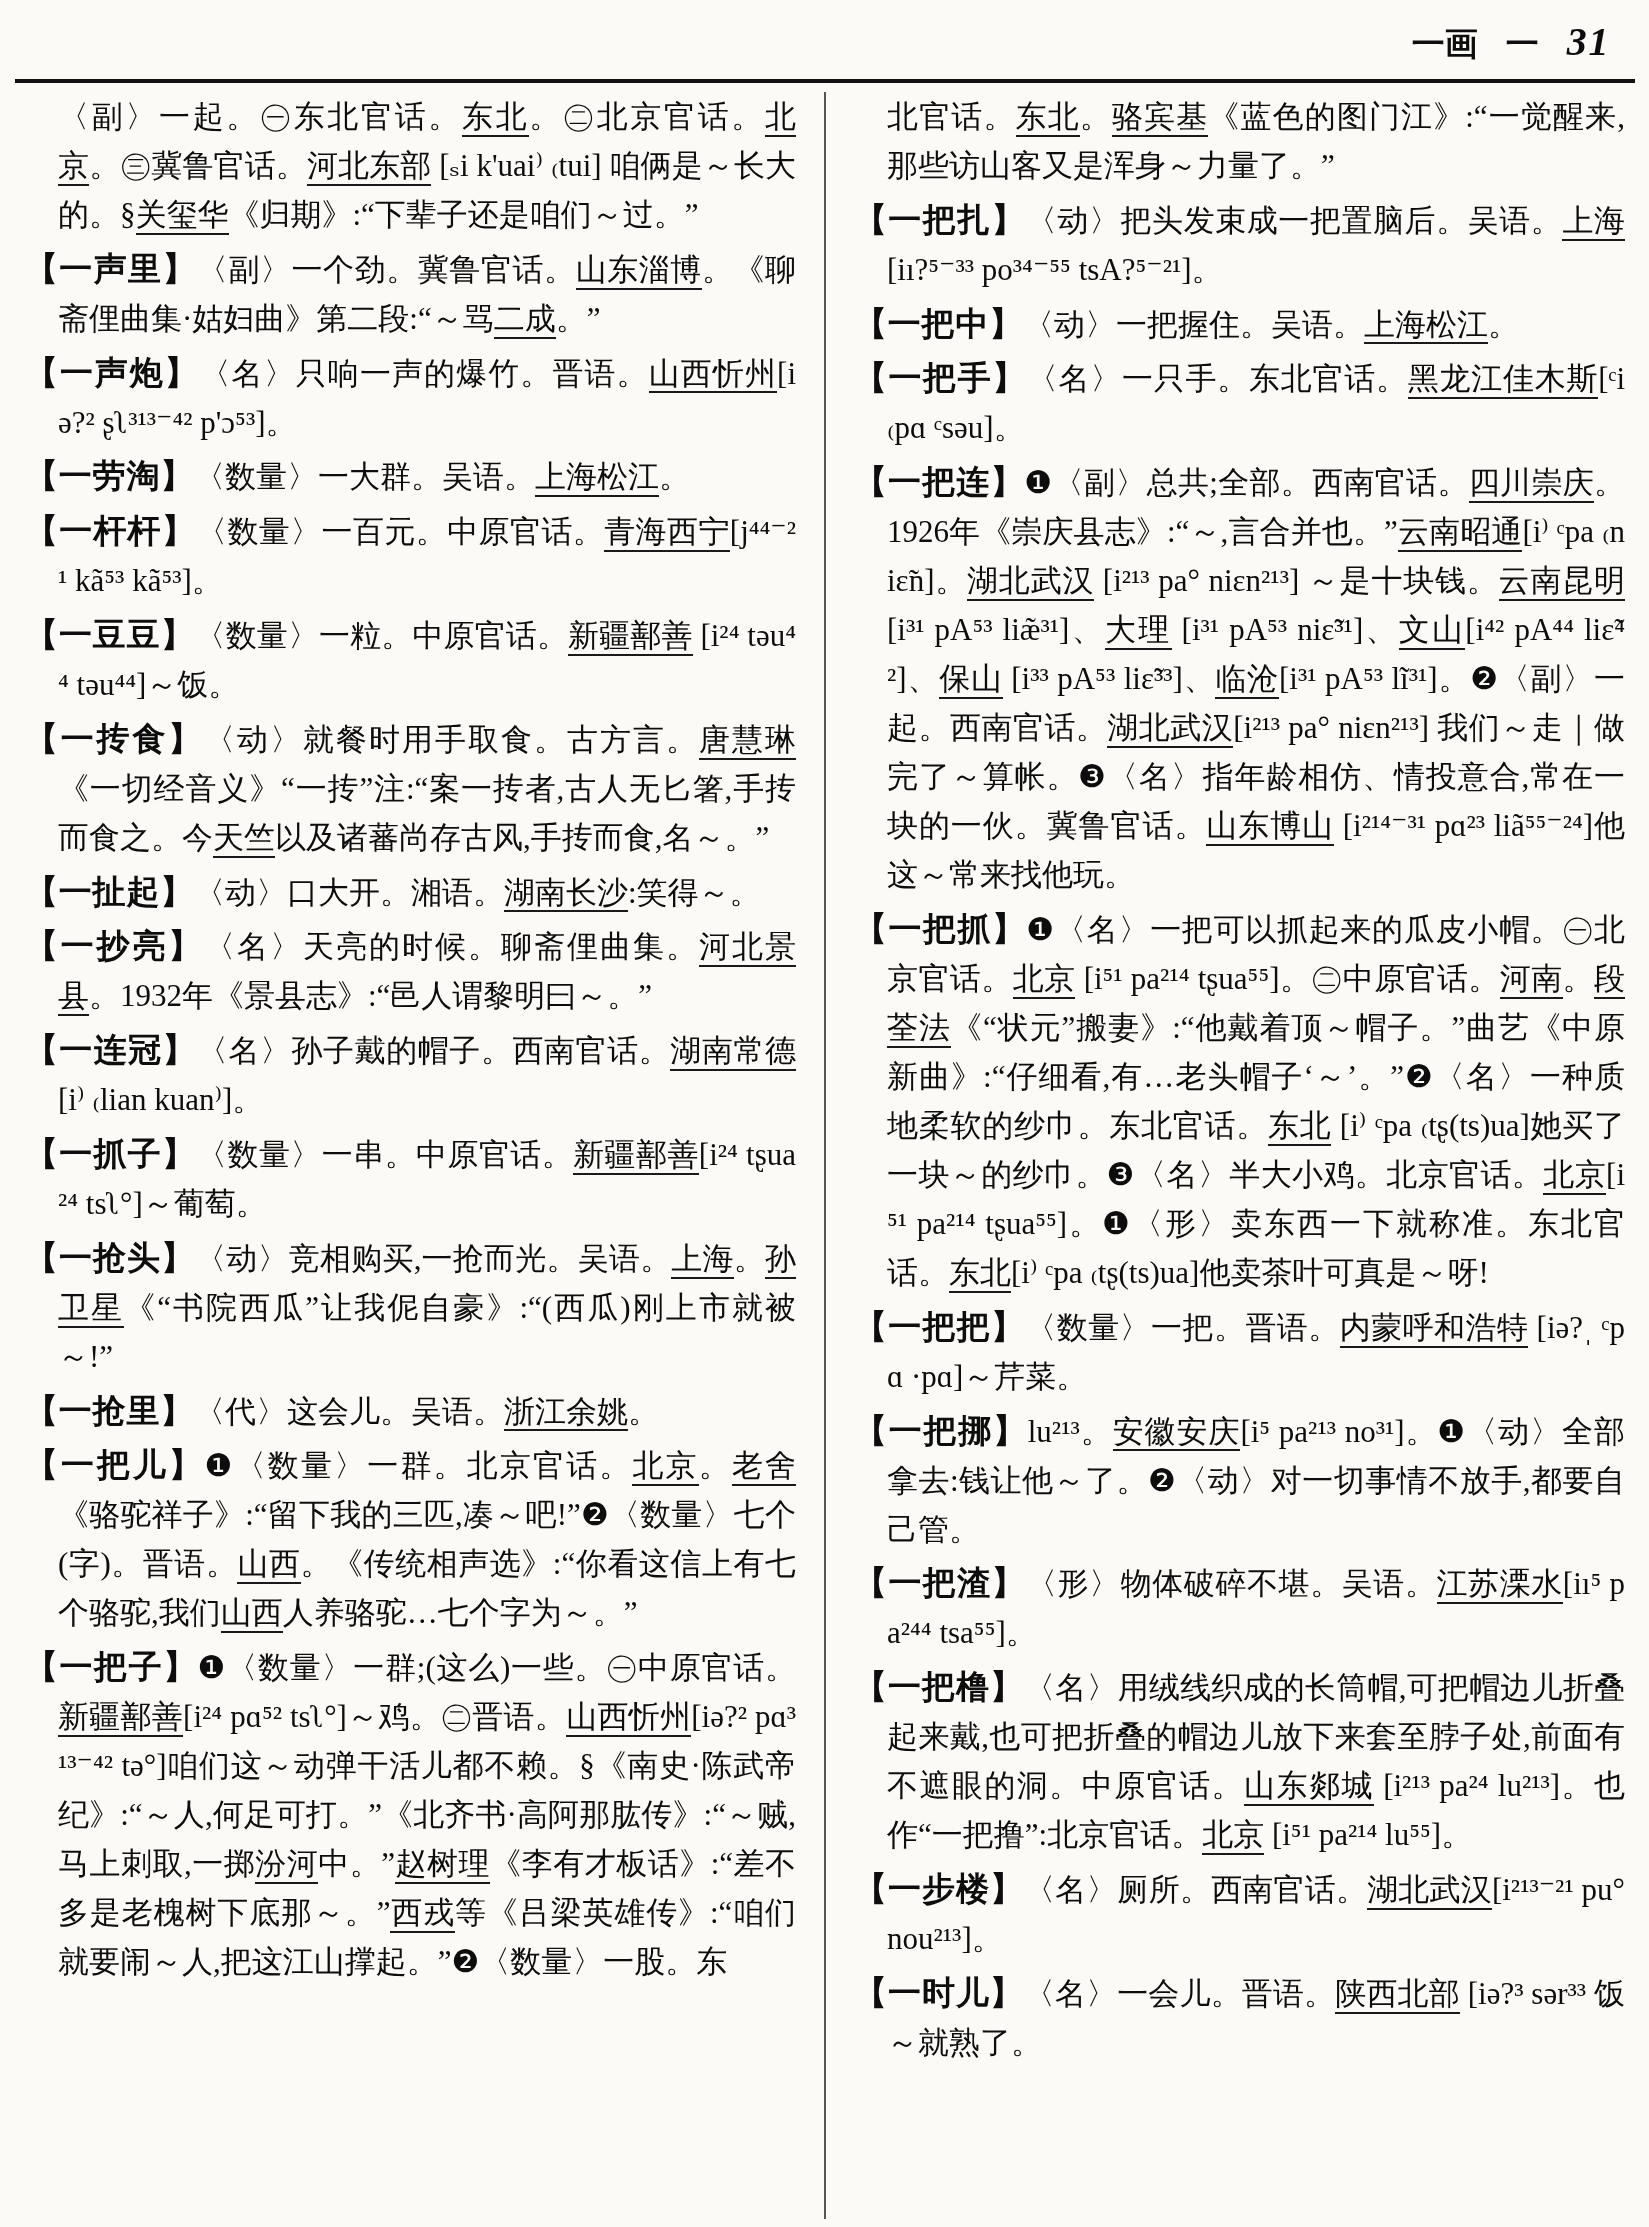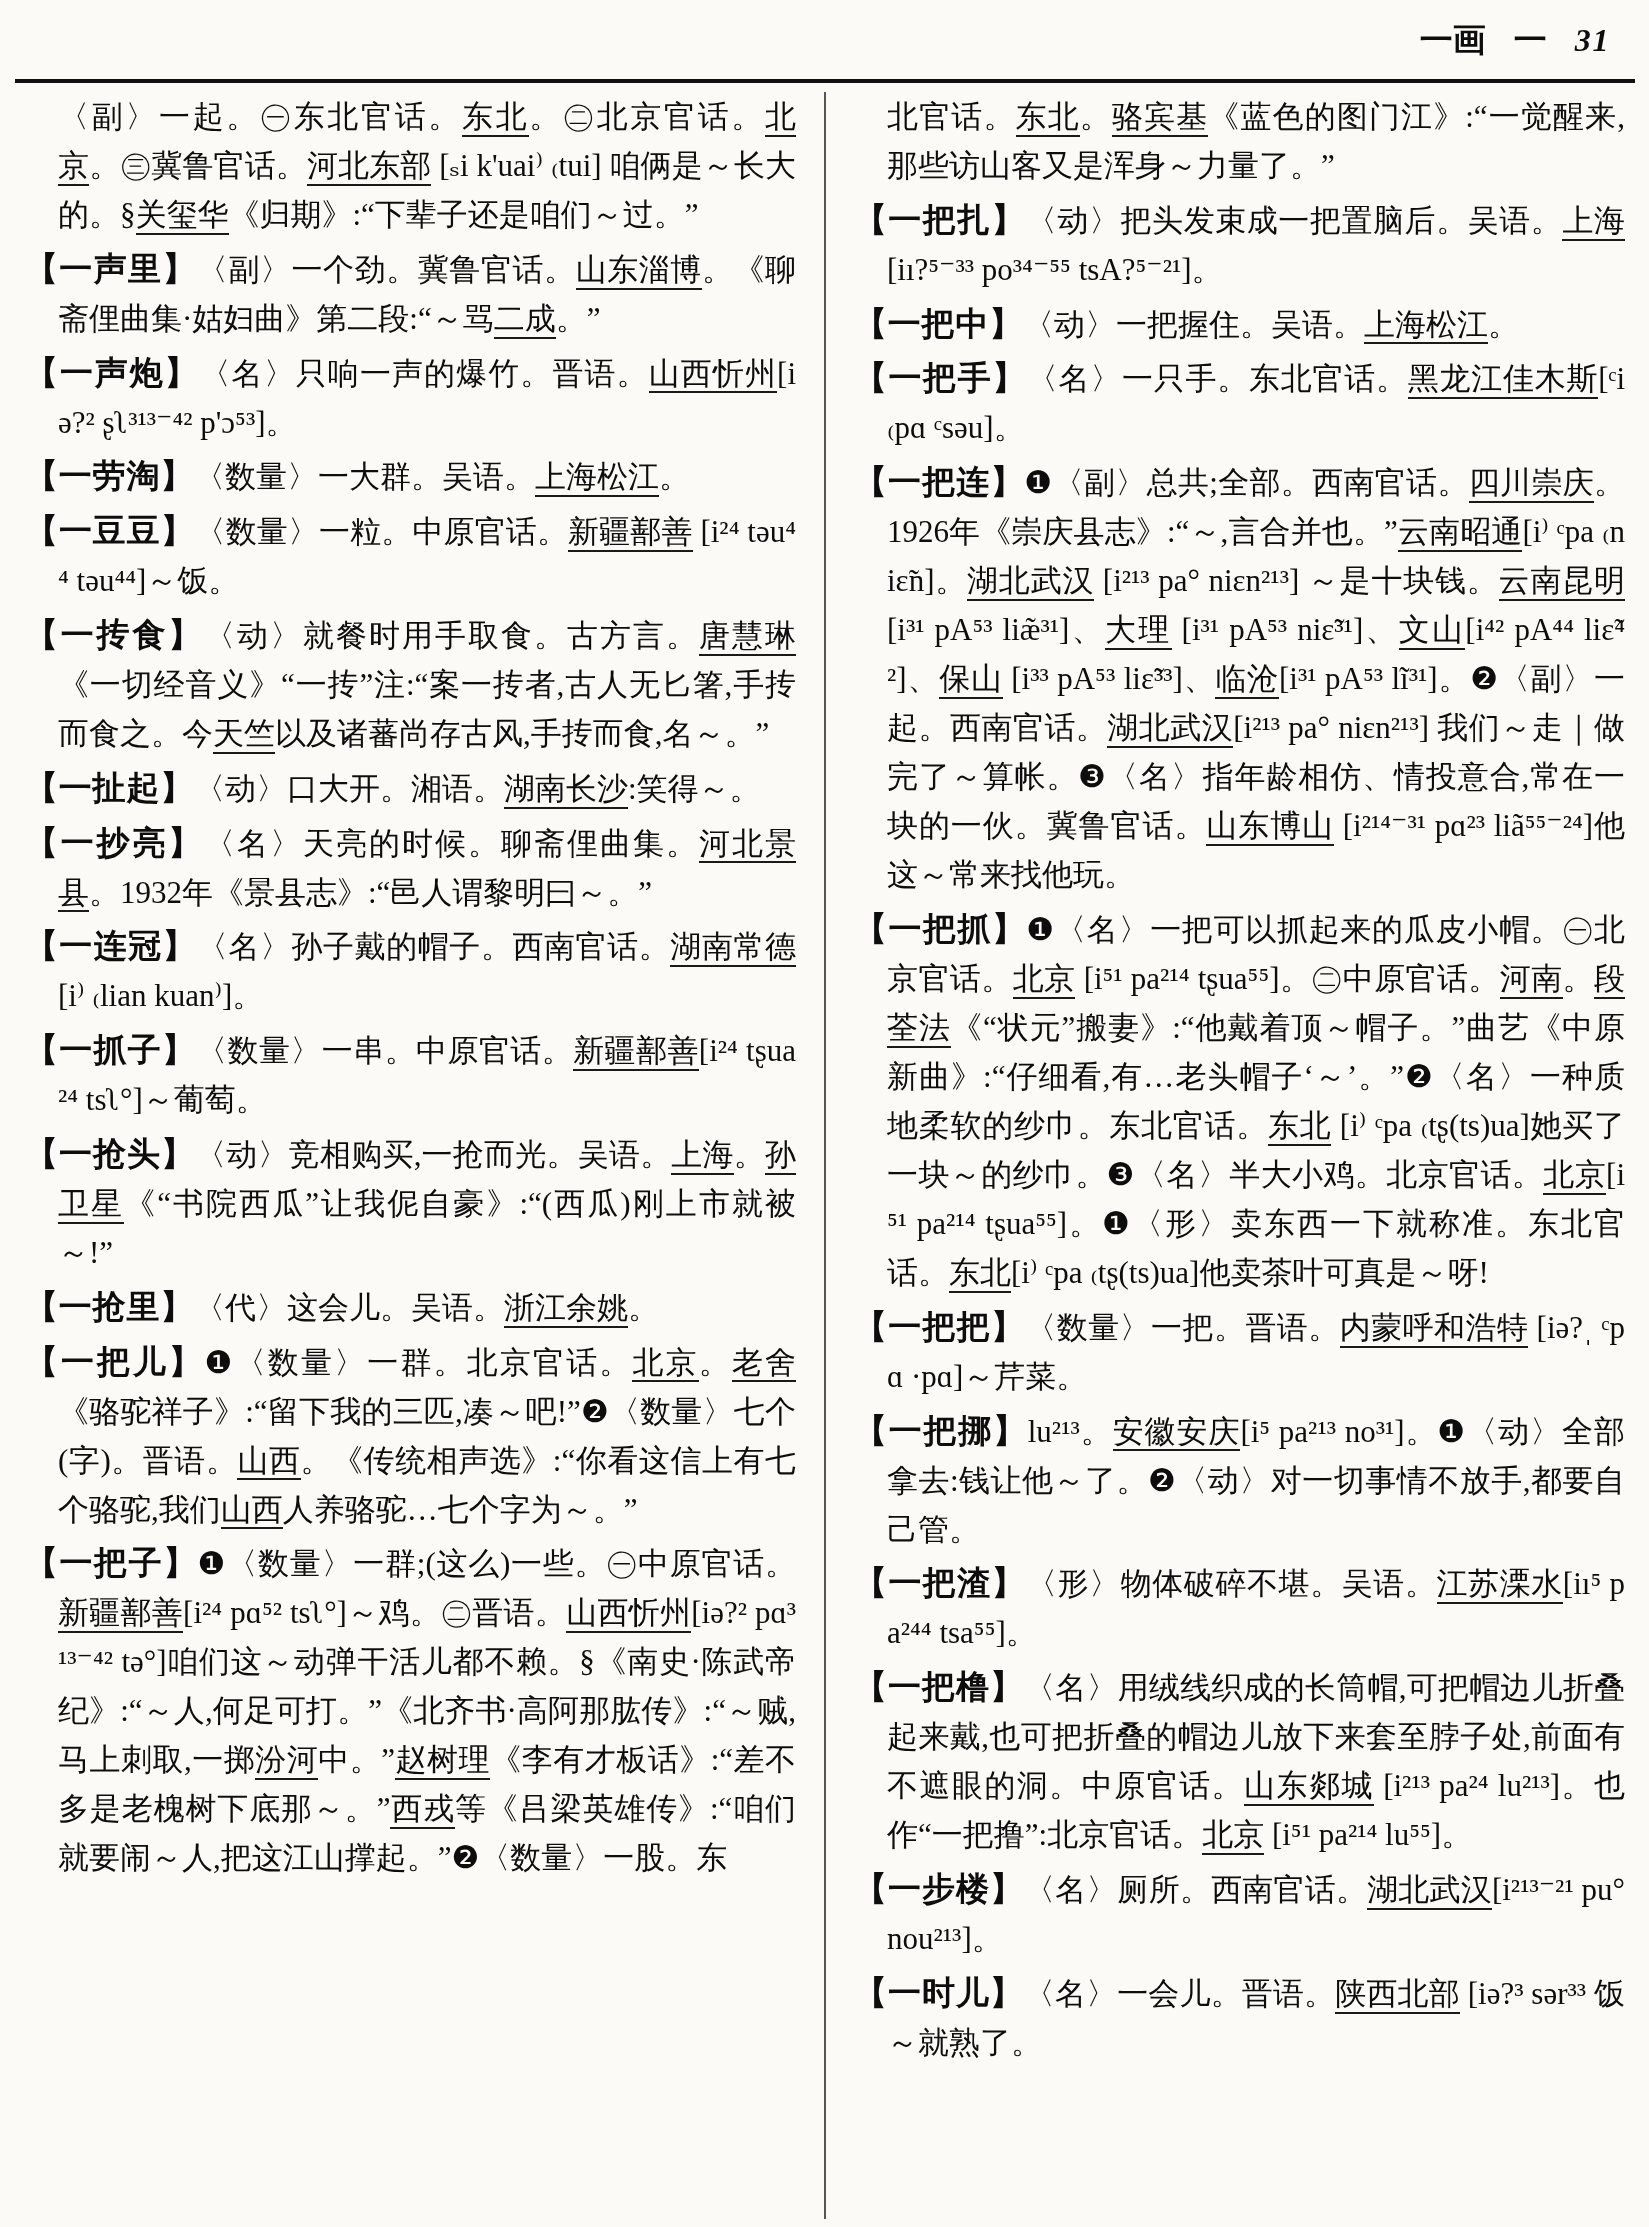--- a/index.html
+++ b/index.html
@@ -5,21 +5,21 @@
   html,body{margin:0;padding:0;background:#e8e6e0;}
   .page{
     position:relative;width:1650px;height:2227px;background:#fbfaf6;color:#0d0d0d;
     font-family:"Liberation Serif","DejaVu Serif","DejaVu Sans",serif;
     overflow:hidden;box-sizing:border-box;
   }
   .pagehead{
     position:absolute;top:18px;right:40px;display:flex;align-items:baseline;gap:28px;
     font-size:33px;font-weight:bold;
   }
-  .pagehead .pageno{font-style:italic;font-size:32px;letter-spacing:1.6px;}
+  .pagehead .pageno{font-style:italic;font-size:40px;letter-spacing:1.6px;}
   .rule{position:absolute;left:15px;right:15px;top:79px;height:4.1px;background:#111;}
   .coldivider{position:absolute;left:824px;top:92px;bottom:8.2px;width:1.6px;background:#555;}
   .cols{position:absolute;top:92px;left:25px;right:25px;display:flex;gap:58px;}
   .col{width:771px;flex:0 0 771px;}
   .col p{
     margin:0 0 5.8px 0;font-size:31px;line-height:49px;text-align:justify;
     padding-left:33px;text-indent:-33px;word-break:break-all;
   }
   .col p.cont{text-indent:0;}
   .hw{font-weight:bold;font-size:33px;letter-spacing:0.8px;}
@@ -35,20 +35,21 @@
     <span class="pageno">31</span>
   </div>
   <div class="rule"></div>
   <div class="coldivider"></div>
   <div class="cols">
     <section class="col">
         <p class="cont"><span>〈副〉一起。㊀东北官话。</span><span class="u">东北</span><span>。㊁北京官话。</span><span class="u">北京</span><span>。㊂冀鲁官话。</span><span class="u">河北东部</span><span> [ₛi k'uai⁾ ₍tui] 咱俩是～长大的。§</span><span class="u">关玺华</span><span>《归期》:“下辈子还是咱们～过。”</span></p>
         <p class="entry"><span class="hw">【一声里】</span><span>〈副〉一个劲。冀鲁官话。</span><span class="u">山东淄博</span><span>。《聊斋俚曲集·姑妇曲》第二段:“～骂</span><span class="u">二成</span><span>。”</span></p>
         <p class="entry"><span class="hw">【一声炮】</span><span>〈名〉只响一声的爆竹。晋语。</span><span class="u">山西忻州</span><span>[iə?² ʂʅ³¹³⁻⁴² p'ɔ⁵³]。</span></p>
         <p class="entry"><span class="hw">【一劳淘】</span><span>〈数量〉一大群。吴语。</span><span class="u">上海松江</span><span>。</span></p>
+        <p class="entry"><span class="hw">【一杆杆】</span><span>〈数量〉一百元。中原官话。</span><span class="u">青海西宁</span><span>[j⁴⁴⁻²¹ kã⁵³ kã⁵³]。</span></p>
         <p class="entry"><span class="hw">【一豆豆】</span><span>〈数量〉一粒。中原官话。</span><span class="u">新疆鄯善</span><span> [i²⁴ təu⁴⁴ təu⁴⁴]～饭。</span></p>
         <p class="entry"><span class="hw">【一抟食】</span><span>〈动〉就餐时用手取食。古方言。</span><span class="u">唐慧琳</span><span>《一切经音义》“一抟”注:“案一抟者,古人无匕箸,手抟而食之。今</span><span class="u">天竺</span><span>以及诸蕃尚存古风,手抟而食,名～。”</span></p>
         <p class="entry"><span class="hw">【一扯起】</span><span>〈动〉口大开。湘语。</span><span class="u">湖南长沙</span><span>:笑得～。</span></p>
         <p class="entry"><span class="hw">【一抄亮】</span><span>〈名〉天亮的时候。聊斋俚曲集。</span><span class="u">河北景县</span><span>。1932年《景县志》:“邑人谓黎明曰～。”</span></p>
         <p class="entry"><span class="hw">【一连冠】</span><span>〈名〉孙子戴的帽子。西南官话。</span><span class="u">湖南常德</span><span> [i⁾ ₍lian kuan⁾]。</span></p>
         <p class="entry"><span class="hw">【一抓子】</span><span>〈数量〉一串。中原官话。</span><span class="u">新疆鄯善</span><span>[i²⁴ tʂua²⁴ tsʅ°]～葡萄。</span></p>
         <p class="entry"><span class="hw">【一抢头】</span><span>〈动〉竞相购买,一抢而光。吴语。</span><span class="u">上海</span><span>。</span><span class="u">孙卫星</span><span>《“书院西瓜”让我伲自豪》:“(西瓜)刚上市就被～!”</span></p>
         <p class="entry"><span class="hw">【一抢里】</span><span>〈代〉这会儿。吴语。</span><span class="u">浙江余姚</span><span>。</span></p>
         <p class="entry"><span class="hw">【一把儿】</span><span>❶〈数量〉一群。北京官话。</span><span class="u">北京</span><span>。</span><span class="u">老舍</span><span>《骆驼祥子》:“留下我的三匹,凑～吧!”❷〈数量〉七个(字)。晋语。</span><span class="u">山西</span><span>。《传统相声选》:“你看这信上有七个骆驼,我们</span><span class="u">山西</span><span>人养骆驼…七个字为～。”</span></p>
         <p class="entry"><span class="hw">【一把子】</span><span>❶〈数量〉一群;(这么)一些。㊀中原官话。</span><span class="u">新疆鄯善</span><span>[i²⁴ pɑ⁵² tsʅ°]～鸡。㊁晋语。</span><span class="u">山西忻州</span><span>[iə?² pɑ³¹³⁻⁴² tə°]咱们这～动弹干活儿都不赖。§《南史·陈武帝纪》:“～人,何足可打。”《北齐书·高阿那肱传》:“～贼,马上刺取,一掷</span><span class="u">汾河</span><span>中。”</span><span class="u">赵树理</span><span>《李有才板话》:“差不多是老槐树下底那～。”</span><span class="u">西戎</span><span>等《吕梁英雄传》:“咱们就要闹～人,把这江山撑起。”❷〈数量〉一股。东</span></p>

